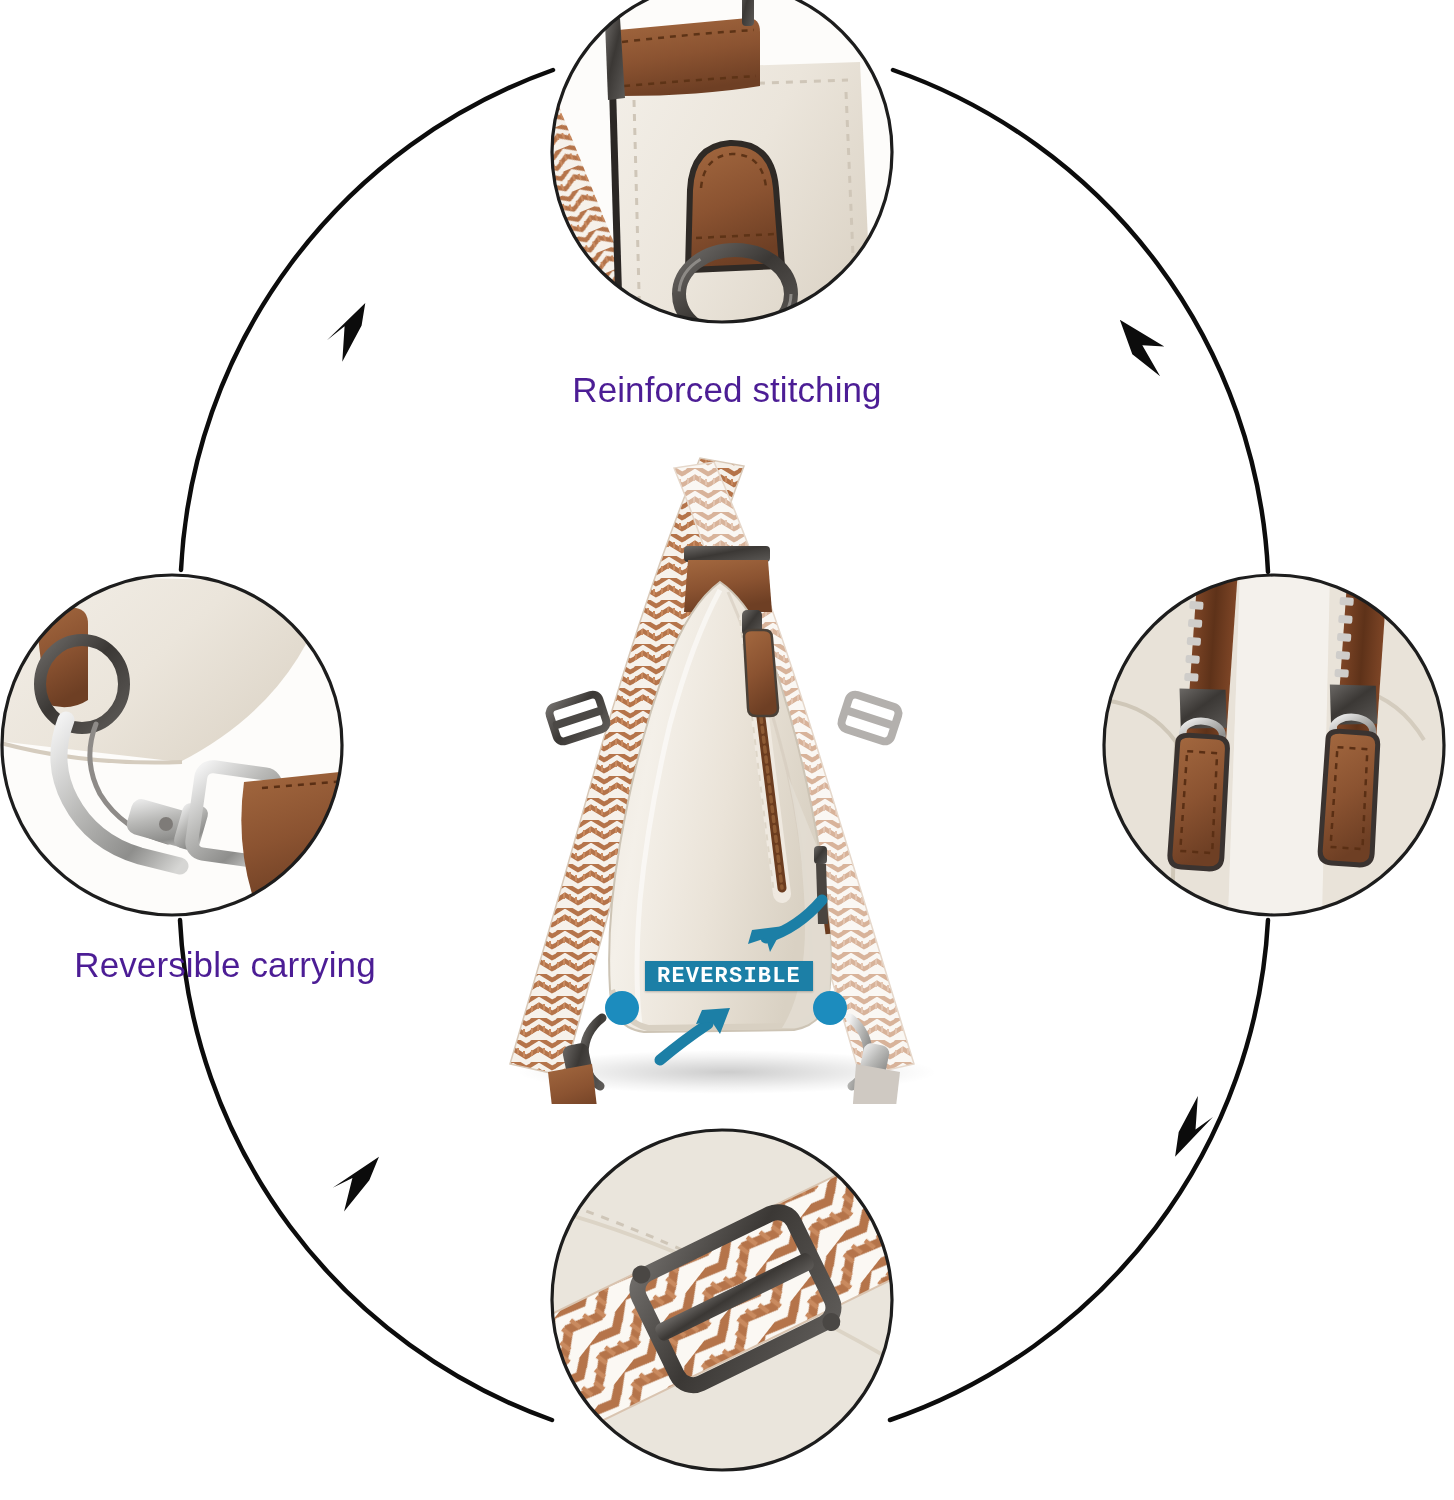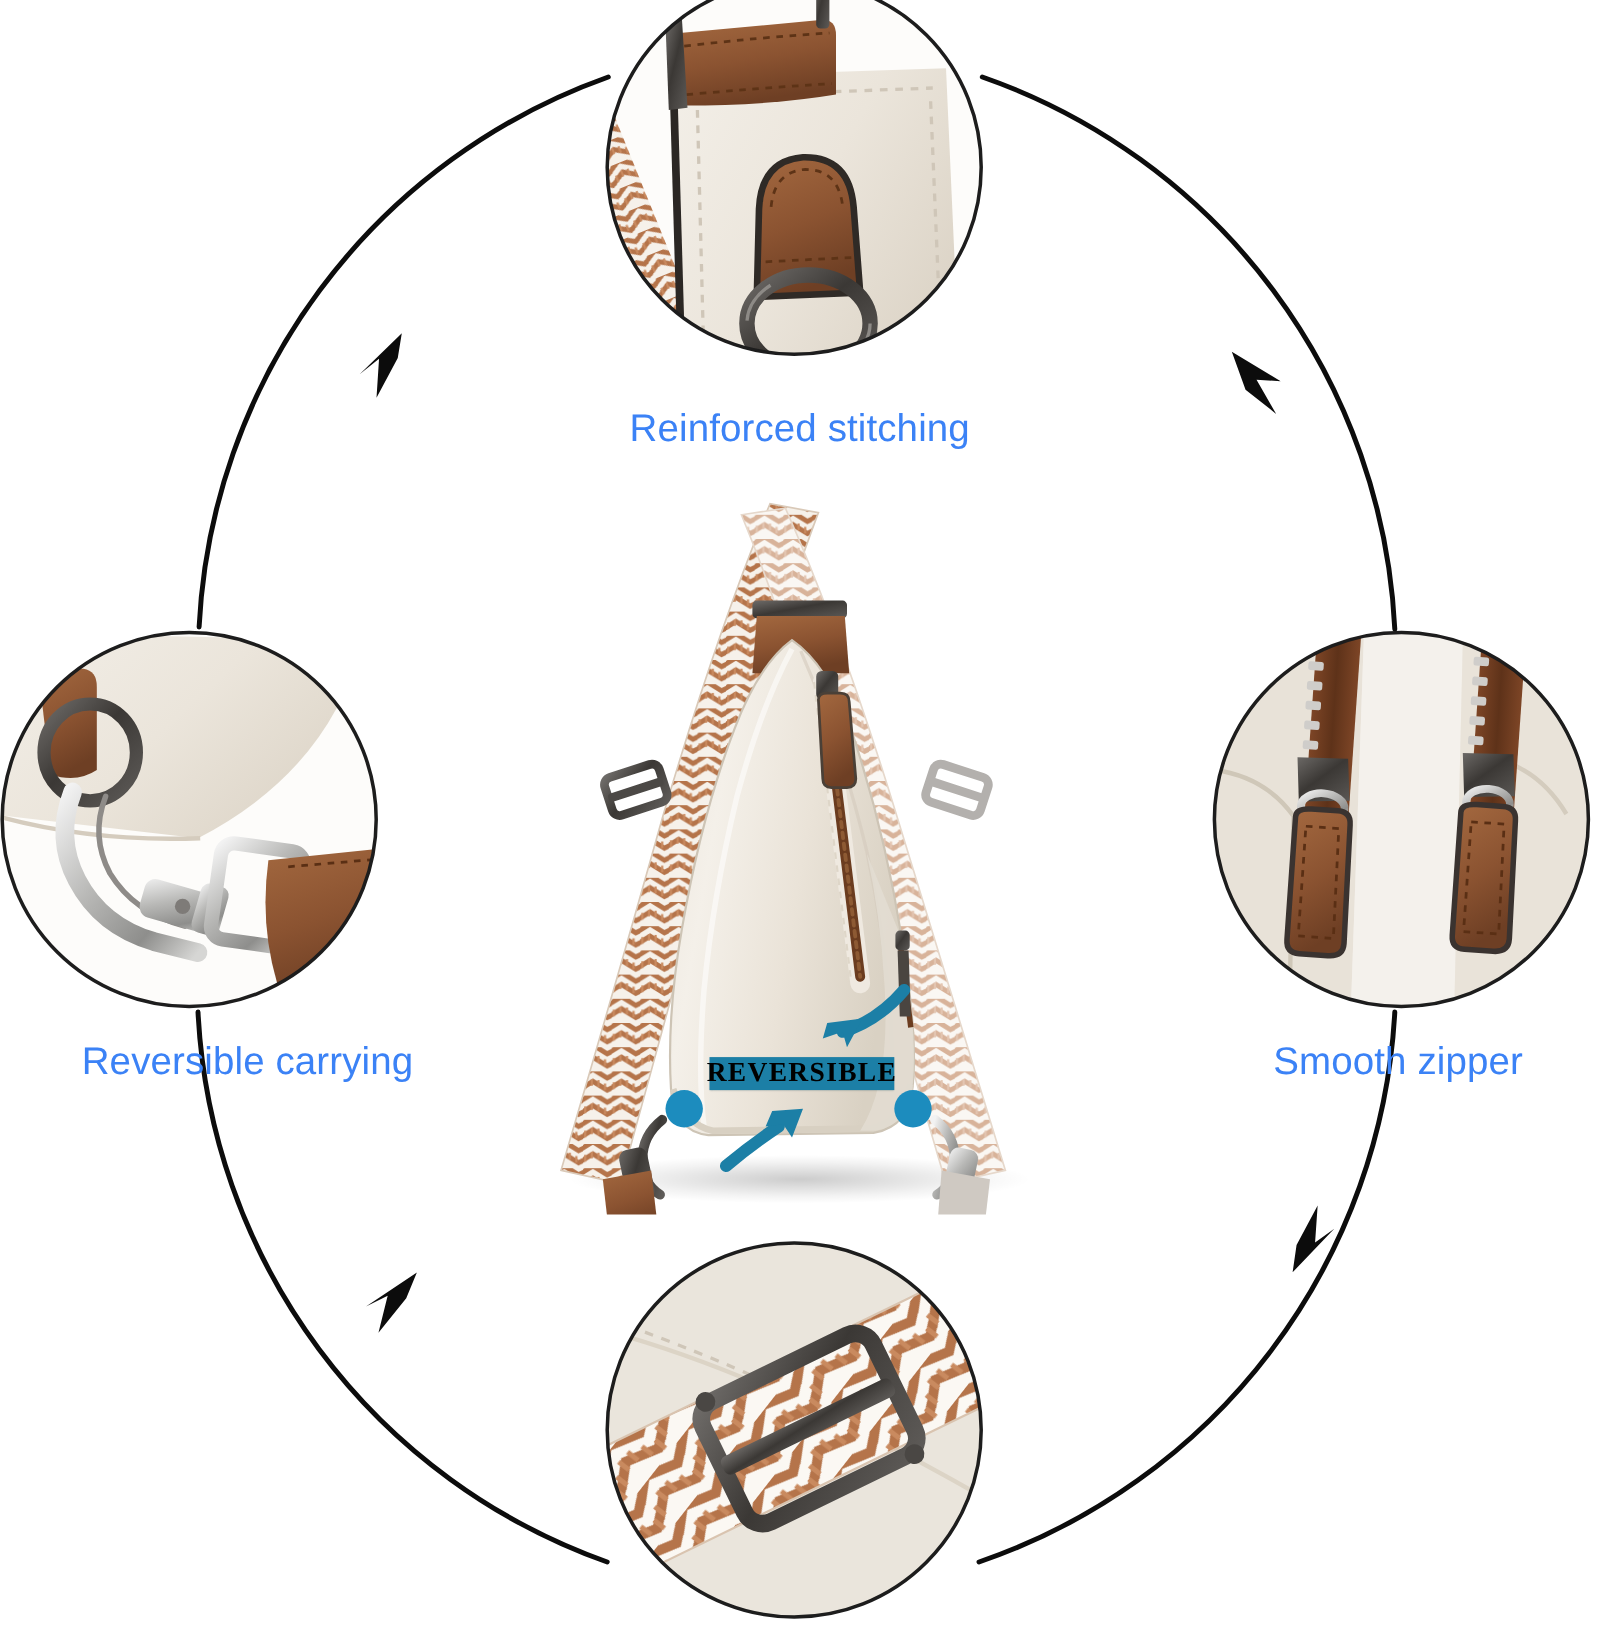--- a/index.html
+++ b/index.html
@@ -24,21 +24,21 @@
     position: absolute;
     left: 0; top: 0;
     width: 1454px;
     height: 1500px;
     pointer-events: none;
   }
 
   
   .feature-label {
     position: absolute;
-    color: #3b82f6;
+    color: #4c1d95;
     font-size: 35px;
     font-weight: 400;
     letter-spacing: 0.1px;
     white-space: nowrap;
     font-family: "Liberation Sans", sans-serif;
   }
 
   
   #product {
     position: absolute;
@@ -55,25 +55,25 @@
     top: 961px;
     width: 168px;
     height: 30px;
     background: #1c7fa6;
     display: flex;
     align-items: center;
     justify-content: center;
     box-shadow: 0 1px 2px rgba(0,0,0,0.25);
   }
   #reversible-badge span {
-    color: #000000;
-    font-size: 25px;
+    color: #ffffff;
+    font-size: 22px;
     font-weight: 700;
     letter-spacing: 1.2px;
-    font-family: Liberation Serif, serif;
+    font-family: Liberation Mono, monospace;
   }
 </style>
 </head>
 <body>
 
 <div id="stage">
 
   <svg class="flow-svg" viewBox="0 0 1454 1500">
     <defs>
 
@@ -408,18 +408,17 @@
     </g>
     <path d="M 250 586 L 278 584 L 268 610 L 260 598 L 244 600 Z" fill="#1c7fa6"></path>
   </svg>
 
   <div id="reversible-badge">
     <span>REVERSIBLE</span>
   </div>
 
   <div class="feature-label" style="left:727px; top:370px; transform:translateX(-50%);">Reinforced stitching</div>
 
-  <div class="feature-label" style="left:1271px; top:945px; transform:translateX(-50%);">Smooth zipper</div>
 
 
   <div class="feature-label" style="left:225px; top:945px; transform:translateX(-50%);">Reversible carrying</div>
 
 </div>
 
 </body></html>

